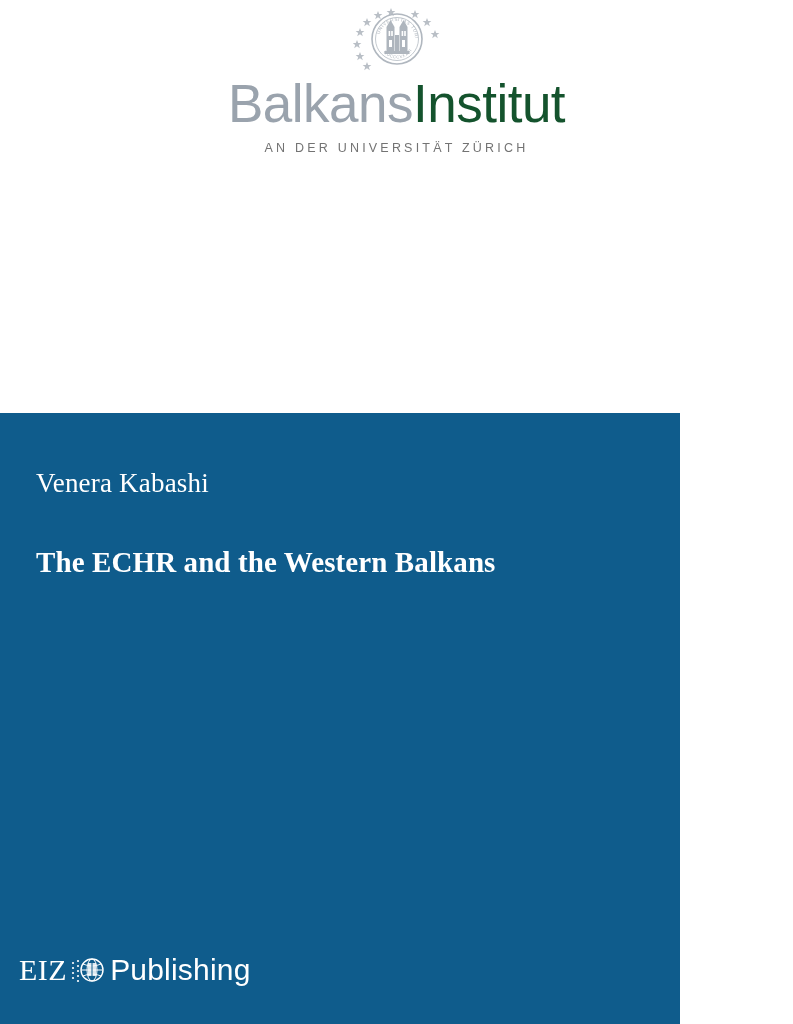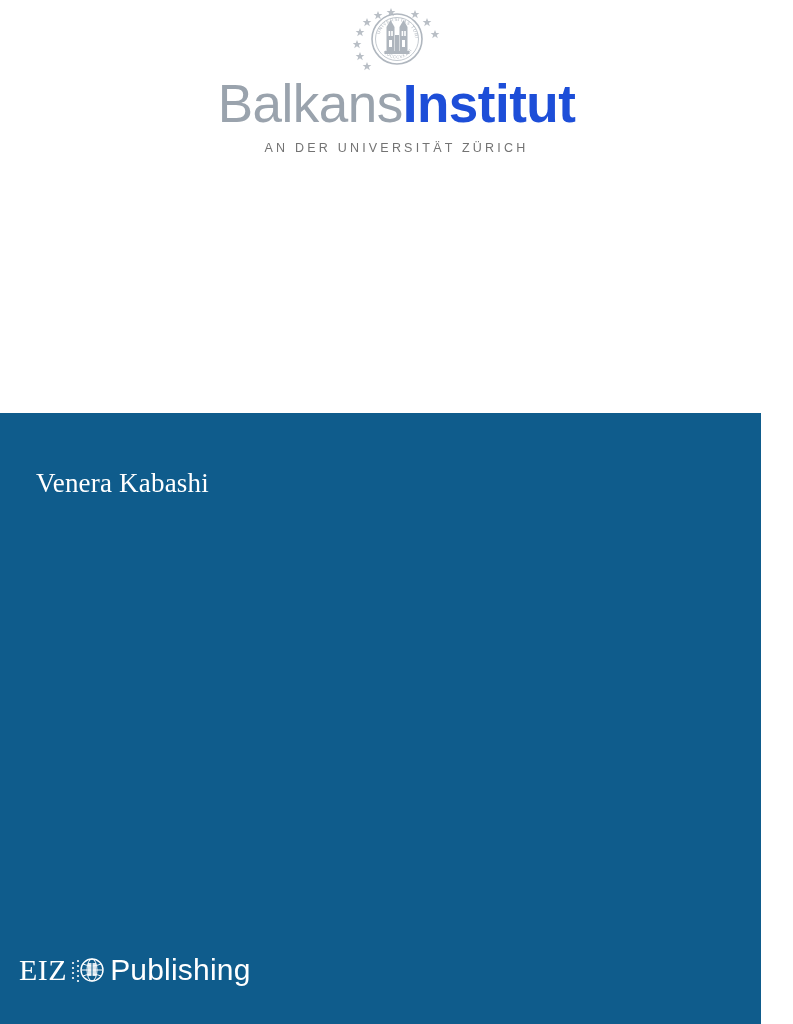--- a/index.html
+++ b/index.html
@@ -46,37 +46,37 @@
 
   .logo-wordmark {
     font-family: "Liberation Sans", sans-serif;
     font-size: 53px;
     letter-spacing: -0.5px;
     line-height: 1.05;
     margin-top: 2px;
     white-space: nowrap;
   }
   .logo-word-a { color: #9aa3ad; font-weight: 400; }
-  .logo-word-b { color: #1d4ed8; font-weight: 700; }
+  .logo-word-b { color: #14532d; font-weight: 400; }
 
   .logo-subtitle {
     font-family: "Liberation Sans", sans-serif;
     font-size: 12.5px;
     letter-spacing: 3.2px;
     color: #737373;
     margin-top: 9px;
     font-weight: 500;
   }
 
   
   .cover-blue {
     position: absolute;
     top: 413px;
     left: 0;
-    width: 761px;
+    width: 680px;
     height: 611px;
     background: #0f5c8c;
     color: #ffffff;
   }
 
   .author {
     position: absolute;
     top: 55px;
     left: 36px;
     font-family: "Liberation Serif", serif;
@@ -204,20 +204,21 @@
 
     <div class="logo-subtitle">AN DER UNIVERSITÄT ZÜRICH</div>
   </div>
 
 </div>
 
 <div class="cover-blue">
 
   <div class="author">Venera Kabashi</div>
 
+  <div class="title-main">The ECHR and the Western Balkans</div>
 
 
   <div class="publisher">
     <span class="publisher-eiz">EIZ</span>
     <span class="publisher-mark">
       <svg width="38" height="34" viewBox="0 0 38 34" xmlns="http://www.w3.org/2000/svg">
 
         <g fill="#ffffff">
           <circle cx="3" cy="10" r="1.1"></circle>
             <circle cx="3" cy="15" r="1.1"></circle>

